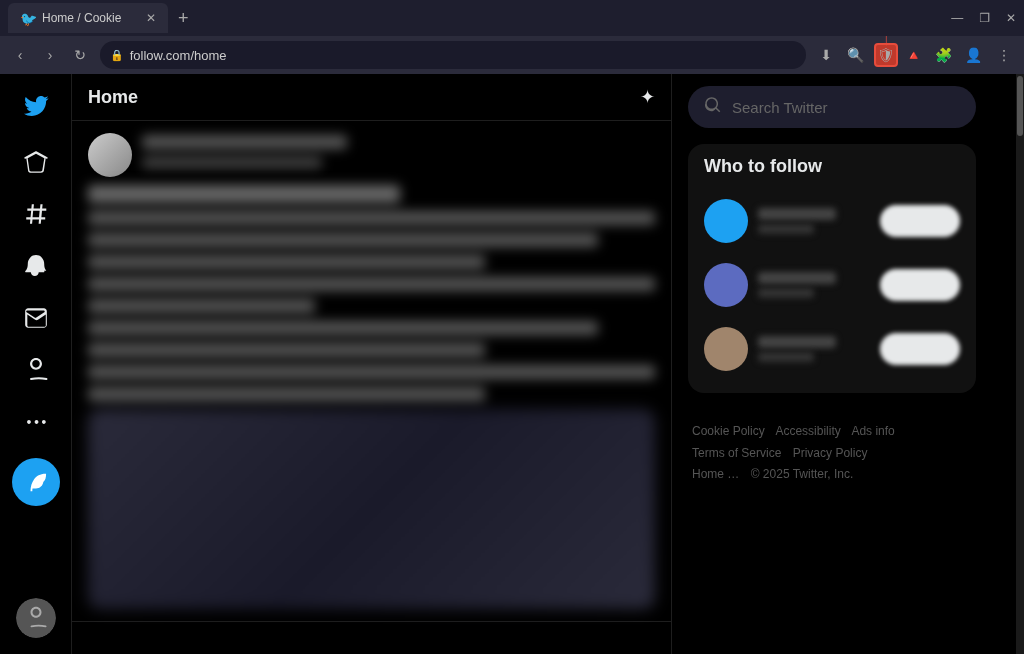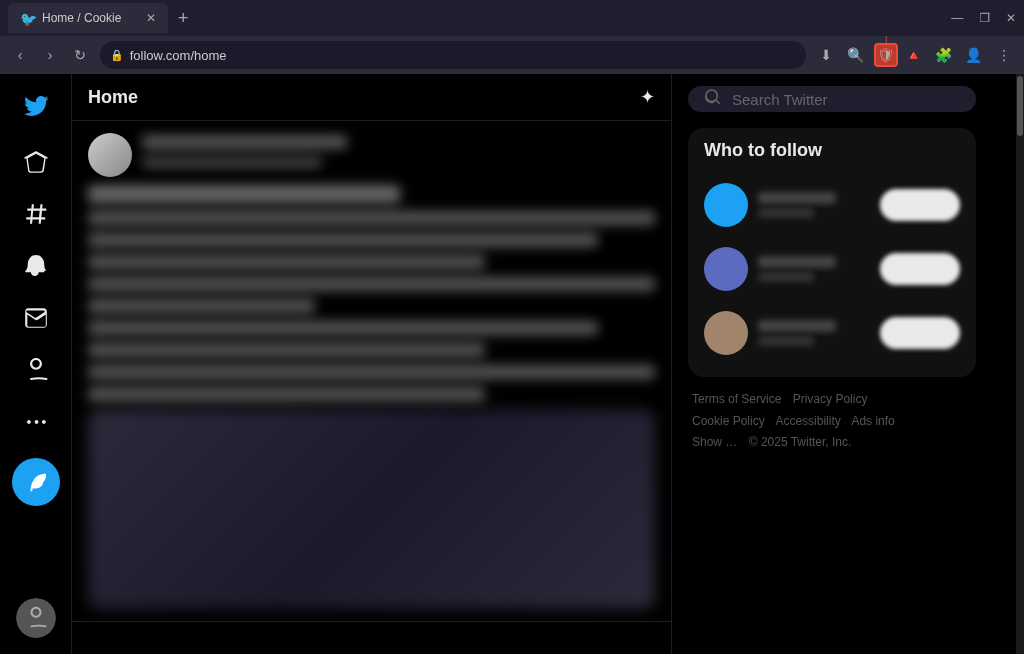--- a/index.html
+++ b/index.html
@@ -331,21 +331,21 @@
     .right-sidebar {
       width: 320px;
       padding: 12px 16px;
       background: #000;
       overflow-y: auto;
     }
 
     .search-box {
       background: #1e1e2e;
       border-radius: 24px;
-      height: 26px;
+      height: 42px;
       display: flex;
       align-items: center;
       padding: 0 16px;
       gap: 10px;
       margin-bottom: 16px;
     }
 
     .search-box input {
       background: none;
       border: none;
@@ -361,20 +361,21 @@
 
     .search-icon {
       color: #666;
       font-size: 16px;
     }
 
     .who-to-follow-card {
       background: #111;
       border-radius: 16px;
       padding: 12px 0;
+      margin-bottom: 16px;
     }
 
     .wtf-title {
       color: #e7e9ea;
       font-size: 18px;
       font-weight: 700;
       padding: 0 16px 12px;
     }
 
     .follow-item {
@@ -645,30 +646,30 @@
             <div class="follow-name-blurred"></div>
             <div class="follow-handle-blurred"></div>
           </div>
           <button class="follow-btn"></button>
         </div>
 
       </div>
 
       <div class="footer-links">
         <div>
-          <a href="#">Terms of Service</a>
-          <a href="#">Privacy Policy</a>
-        </div>
-        <div>
           <a href="#">Cookie Policy</a>
           <a href="#">Accessibility</a>
           <a href="#">Ads info</a>
         </div>
         <div>
-          <a href="#">Show …</a>
+          <a href="#">Terms of Service</a>
+          <a href="#">Privacy Policy</a>
+        </div>
+        <div>
+          <a href="#">Home …</a>
           <span>© 2025 Twitter, Inc.</span>
         </div>
       </div>
     </div>
 
     <div class="scrollbar-track">
       <div class="scrollbar-thumb"></div>
     </div>
   </div>
 </div>

